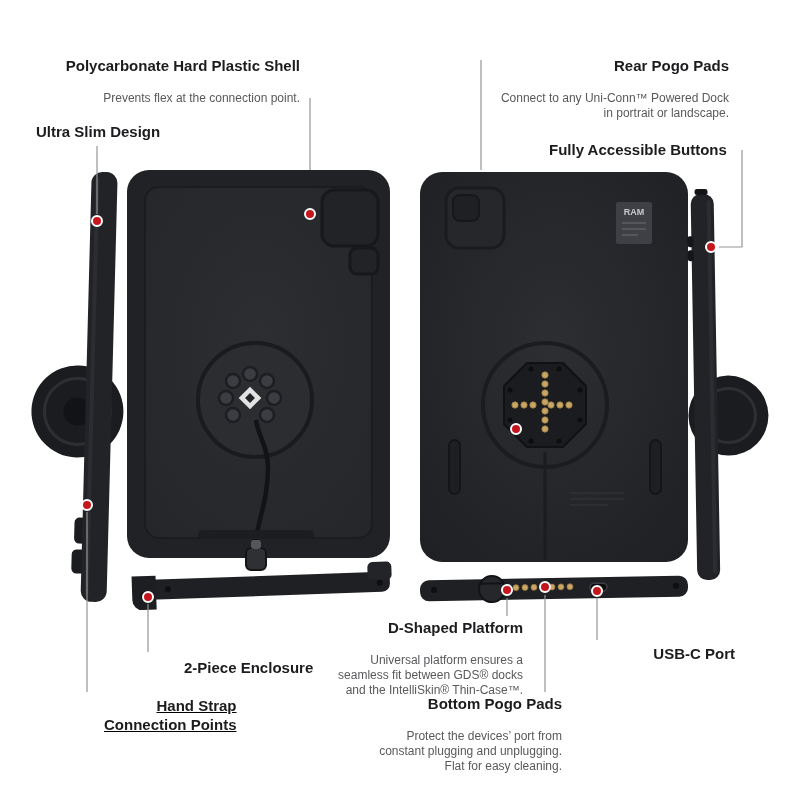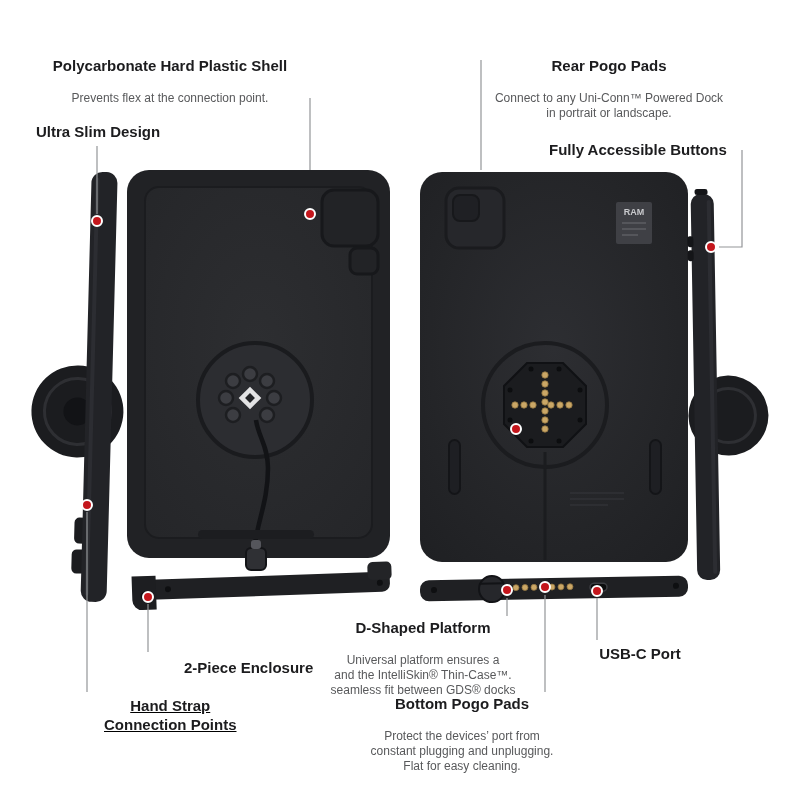--- a/index.html
+++ b/index.html
@@ -4,22 +4,22 @@
 <style>
   html,body{margin:0;padding:0;background:#ffffff;}
   .stage{
     position:relative;width:800px;height:800px;background:#ffffff;overflow:hidden;
     font-family:"Liberation Sans", sans-serif;
   }
   .layer{position:absolute;left:0;top:0;}
   .callout{position:absolute;}
   .callout-title{font-size:15px;font-weight:bold;color:#1c1c1e;line-height:19px;}
   .callout-body{font-size:12px;color:#58595b;line-height:15px;margin-top:16px;}
-  .ta-c{text-align:center;}
-  .ta-l{text-align:center;}
+  .ta-c{text-align:right;}
+  .ta-l{text-align:right;}
 </style>
 </head>
 <body>
 
 <div class="stage">
 
   <svg class="layer" width="800" height="800" viewBox="0 0 800 800">
     <defs>
       <radialGradient id="backGrad" cx="50%" cy="45%" r="78%">
         <stop offset="0%" stop-color="#2d2e32"></stop>
@@ -206,22 +206,22 @@
 
   <div class="callout ta-l" style="left:104px;top:696px;text-decoration:underline;">
     <div class="callout-title">Hand Strap</div>
     <div class="callout-title">Connection Points</div>
   </div>
 
   <div class="callout ta-c" style="left:323px;top:618px;width:200px;">
     <div class="callout-title">D-Shaped Platform</div>
     <div class="callout-body">
       <div>Universal platform ensures a</div>
+      <div>seamless fit between GDS® docks</div>
       <div>and the IntelliSkin® Thin-Case™.</div>
-      <div>seamless fit between GDS® docks</div>
     </div>
   </div>
 
   <div class="callout ta-c" style="left:362px;top:694px;width:200px;">
     <div class="callout-title">Bottom Pogo Pads</div>
     <div class="callout-body">
       <div>Protect the devices’ port from</div>
       <div>constant plugging and unplugging.</div>
       <div>Flat for easy cleaning.</div>
     </div>

